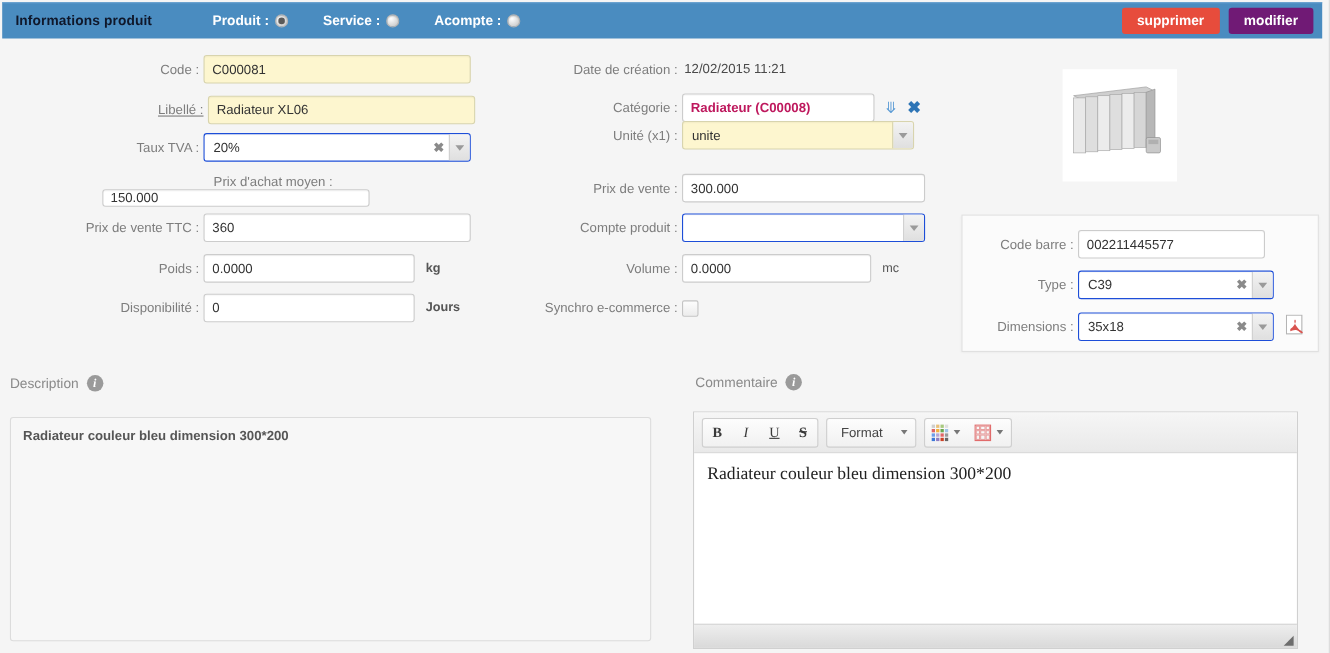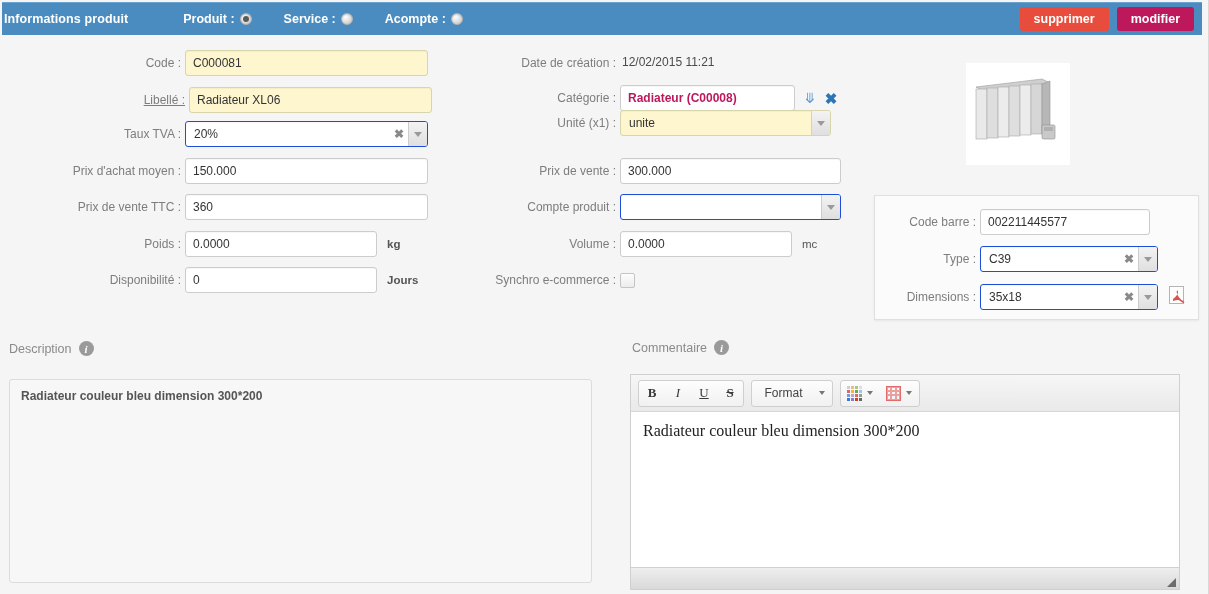--- a/index.html
+++ b/index.html
@@ -20,22 +20,22 @@
 
   
   .header {
     position: absolute; left: 2px; top: 2px;
     width: 1200px; height: 33px;
     background: #4a8cc0;
     border-top: 1px solid #6ba3d0;
     display: flex; align-items: center;
   }
   .header-title {
-    color: #ffffff; font-size: 12.5px; font-weight: bold;
-    margin-left: 2px; letter-spacing: .1px;
+    color: #0f172a; font-size: 12.5px; font-weight: bold;
+    margin-left: 12px; letter-spacing: .1px;
   }
   .radio-group { display: flex; align-items: center; margin-left: 55px; }
   .radio-item { display: flex; align-items: center; margin-right: 32px; }
   .radio-label {
     color: #ffffff; font-size: 12.5px; font-weight: bold; margin-right: 5px;
   }
   .radio-dot {
     width: 12px; height: 12px; border-radius: 50%;
     background: radial-gradient(circle at 35% 30%, #ffffff 0%, #d9d9d9 60%, #bdbdbd 100%);
     border: 1px solid #b4b4b4; position: relative;
@@ -49,21 +49,21 @@
   .header-actions {
     position: absolute; right: 8px; top: 50%; transform: translateY(-50%);
     display: flex; gap: 8px;
   }
   .btn {
     border: none; border-radius: 3px; color: #fff;
     font-size: 12.5px; font-weight: bold; font-family: "Liberation Sans", sans-serif;
     padding: 0 14px; height: 24px; line-height: 24px; cursor: pointer;
   }
   .btn-danger { background: #e74c3c; }
-  .btn-success { background: #be185d; }
+  .btn-success { background: #701a75; }
 
   
   .form-area { position: absolute; left: 0; top: 36px; width: 1209px; }
 
   .field-row {
     position: absolute; display: flex; align-items: center; height: 26px;
   }
   .field-label {
     font-size: 12px; color: #7d7d7d; text-align: right;
     white-space: nowrap; padding-right: 4px;
@@ -258,21 +258,21 @@
       <span class="field-label" style="width:185px;">Taux TVA :</span>
       <div class="combo" style="width:243px;">
         <span class="val">20%</span>
         <span class="clear">✖</span>
         <span class="arrow-btn">
             <i class="caret-dn"></i>
           </span>
       </div>
     </div>
 
-    <div class="field-row" style="left:0; top:122px; width:428px;">
+    <div class="field-row" style="left:0; top:122px; width:428px;flex-direction:column;">
       <span class="field-label" style="width:185px;">Prix d'achat moyen :</span>
       <input class="inp" style="width: 243px;" value="150.000">
     </div>
 
     <div class="field-row" style="left:0; top:158px; width:428px;">
       <span class="field-label" style="width:185px;">Prix de vente TTC :</span>
       <input class="inp" style="width: 243px;" value="360">
     </div>
 
     <div class="field-row" style="left:0; top:195px;">

